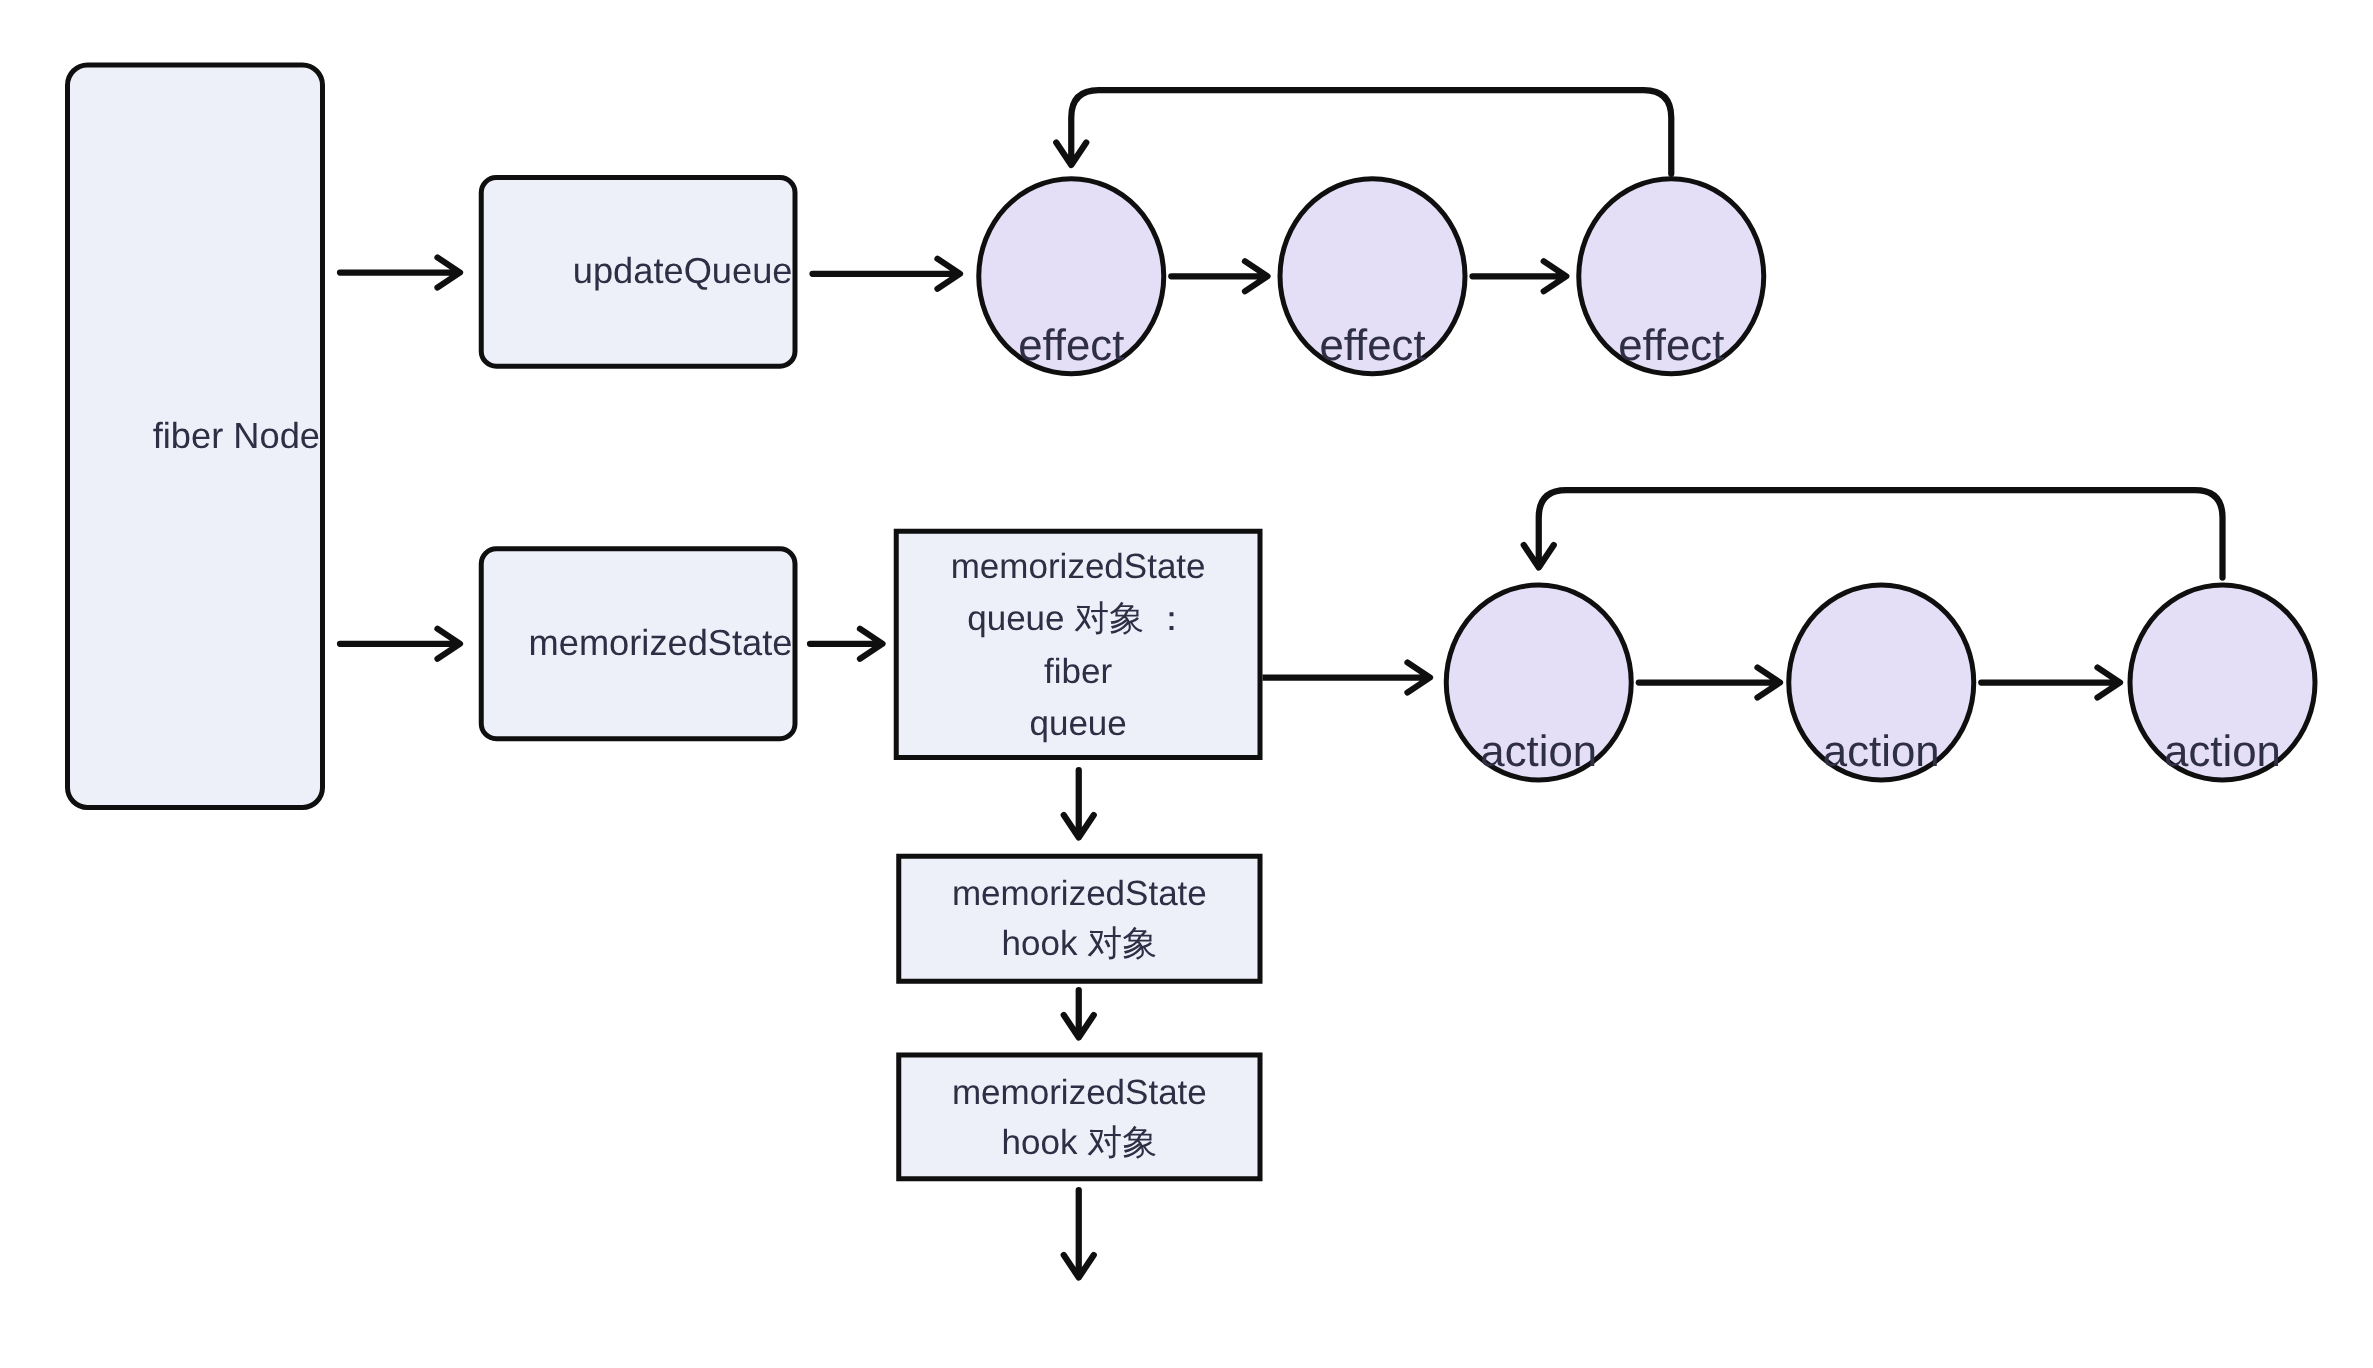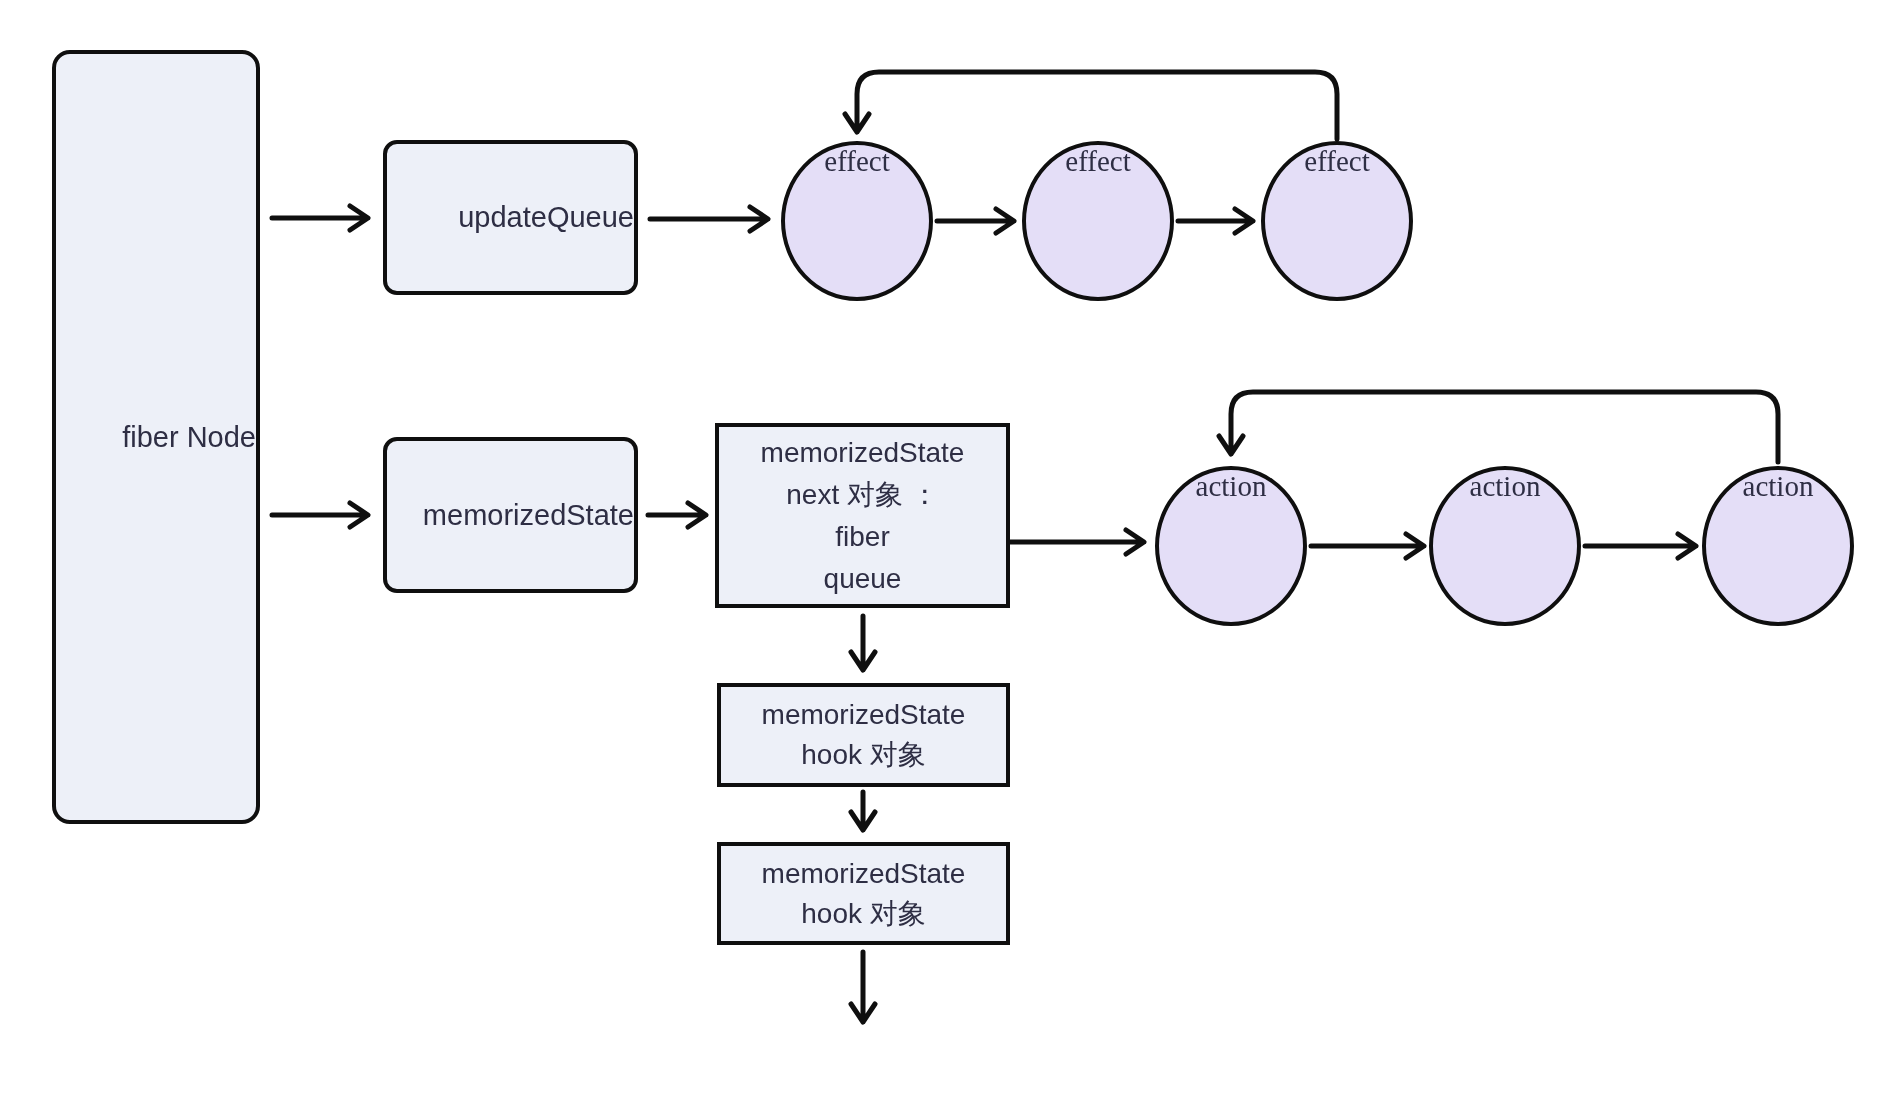--- a/index.html
+++ b/index.html
@@ -13,36 +13,36 @@
   html,body{width:1898px;height:1094px;background:#ffffff;overflow:hidden;}
   body{font-family:"Liberation Sans","DejaVu Sans",sans-serif;color:var(--text-color);}
   .canvas{position:relative;width:1898px;height:1094px;background:#ffffff;}
   svg.connections{position:absolute;left:0;top:0;width:1898px;height:1094px;}
   svg.connections path{fill:none;stroke:var(--line-color);stroke-width:5;stroke-linecap:round;stroke-linejoin:round;}
 
   .node{position:absolute;display:flex;align-items:center;justify-content:flex-end;
         background:var(--node-fill);border:4px solid var(--line-color);
         font-size:29px;text-align:center;}
 
-  #fiber-node{left:52px;top:50px;width:208px;height:774px;border-radius:18px;}
+  #fiber-node{left:52px;top:50px;width:208px;height:598px;border-radius:18px;}
   #update-queue{left:383px;top:140px;width:255px;height:155px;border-radius:14px;}
   #memorized-state{left:383px;top:437px;width:255px;height:156px;border-radius:14px;}
 
   .hookbox{position:absolute;background:var(--node-fill);border:4px solid var(--line-color);
            display:flex;flex-direction:column;align-items:center;justify-content:center;
            font-size:28px;text-align:center;}
   .hookbox .line{line-height:42px;white-space:pre;}
   #hook-object{left:715px;top:423px;width:295px;height:185px;}
   #hook-object-2{left:717px;top:683px;width:293px;height:104px;}
   #hook-object-3{left:717px;top:842px;width:293px;height:103px;}
   #hook-object-2 .line,#hook-object-3 .line{line-height:40px;}
 
   .circle{position:absolute;width:152px;height:160px;border-radius:50%;
           background:var(--circle-fill);border:4px solid var(--line-color);
-          display:flex;align-items:flex-start;justify-content:center;font-size:29px;font-family:Liberation Serif, serif;}
+          display:flex;align-items:flex-end;justify-content:center;font-size:35px;}
   #effect-1{left:781px;top:141px;}
   #effect-2{left:1022px;top:141px;}
   #effect-3{left:1261px;top:141px;}
   #action-1{left:1155px;top:466px;}
   #action-2{left:1429px;top:466px;}
   #action-3{left:1702px;top:466px;}
 
   .watermark{position:absolute;right:22px;bottom:20px;font-size:25px;
              color:var(--watermark-color);letter-spacing:1px;
              text-shadow:1px 1px 0 #ffffff,-1px -1px 0 #adadad;}
@@ -76,21 +76,21 @@
   <div class="node" id="update-queue">
     <span>updateQueue</span>
   </div>
 
   <div class="node" id="memorized-state">
     <span>memorizedState</span>
   </div>
 
   <div class="hookbox" id="hook-object">
     <div class="line">memorizedState</div>
-    <div class="line">next 对象 ：</div>
+    <div class="line">queue 对象 ：</div>
     <div class="line">fiber</div>
     <div class="line">queue</div>
   </div>
 
   <div class="hookbox" id="hook-object-2">
     <div class="line">memorizedState</div>
     <div class="line">hook 对象</div>
   </div>
 
   <div class="hookbox" id="hook-object-3">

